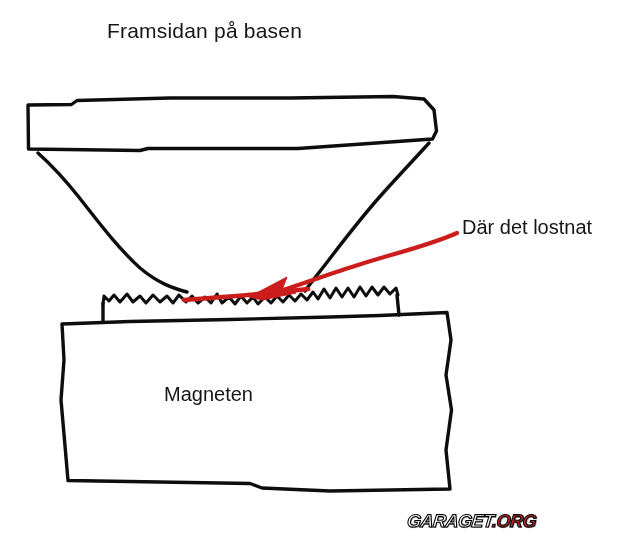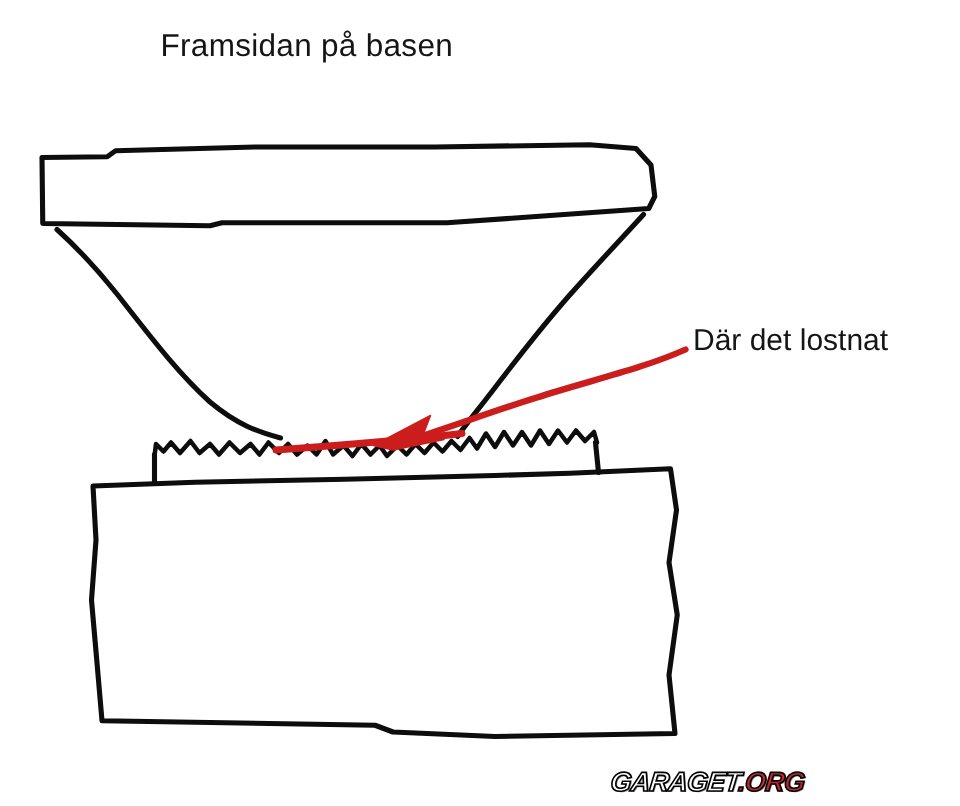--- a/index.html
+++ b/index.html
@@ -57,18 +57,19 @@
 
     <path class="red" style="stroke-width:4.6" d="M184 300 C225 297 265 294 308 289"></path>
 
     <path class="red" style="stroke-width:4.2" d="M457 233 C428 246 392 254 358 265 C332 273 308 282 280 291"></path>
 
     <path class="red-fill" d="M249 297 L287 277 L282 290 L296 293 L262 300 Z"></path>
   </svg>
 
   <div class="lbl lbl-title">Framsidan på basen</div>
   <div class="lbl lbl-annot">Där det lostnat</div>
+  <div class="lbl lbl-magnet">Magneten</div>
 
   <div class="watermark">
     <span class="wm-site">GARAGET</span><span class="wm-tld">.ORG</span>
   </div>
 
 </div>
 
 </body></html>

